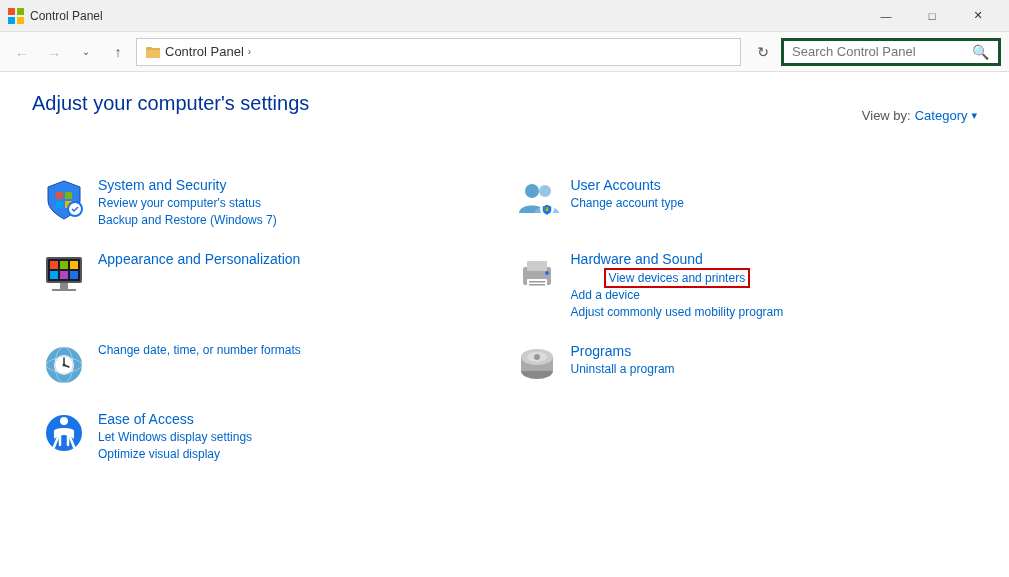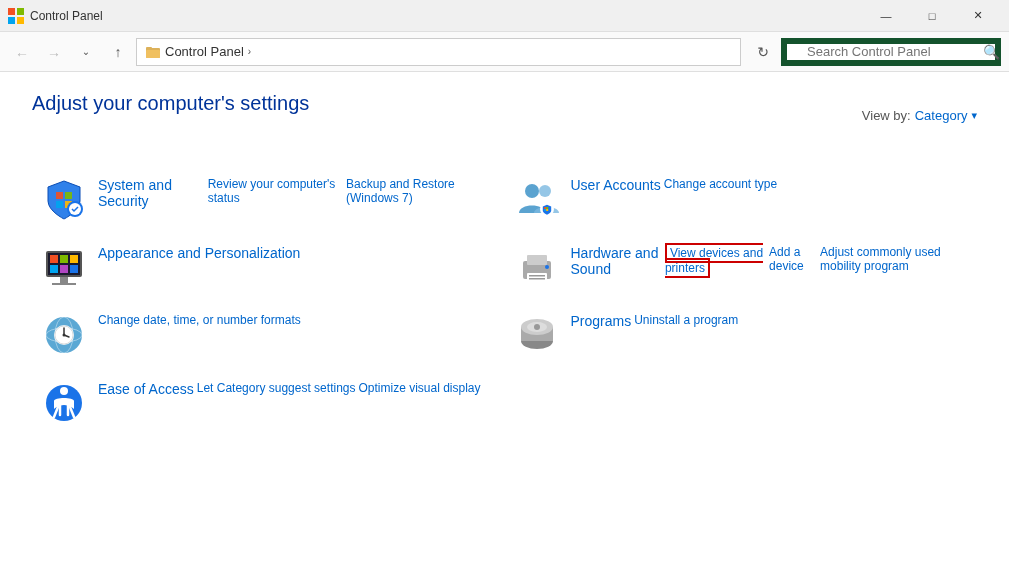--- a/index.html
+++ b/index.html
@@ -91,24 +91,24 @@
     .address-path-arrow {
       color: #555;
       font-size: 10px;
     }
     .address-refresh {
       margin-left: 4px;
     }
     .search-box {
       width: 220px;
       height: 28px;
-      border: 6px solid #14532d;
-      display: flex;
-      align-items: center;
-      padding: 0 20px;
+      border: 3px solid #14532d;
+      display: flex;
+      align-items: center;
+      padding: 0 8px;
       background: #fff;
     }
     .search-input {
       border: none;
       outline: none;
       flex: 1;
       font-size: 13px;
       color: #aaa;
       background: transparent;
     }
@@ -158,21 +158,21 @@
       width: 44px;
       height: 44px;
       flex-shrink: 0;
       display: flex;
       align-items: center;
       justify-content: center;
     }
 
     .category-text {
       display: flex;
-      flex-direction: row;
+      flex-direction: column;
       gap: 3px;
     }
 
     .category-title {
       font-size: 14px;
       color: #0066cc;
       cursor: pointer;
       text-decoration: none;
     }
 
@@ -325,21 +325,21 @@
             <rect x="8" y="16" width="28" height="18" rx="2" fill="#aaa"></rect>
             <rect x="12" y="10" width="20" height="10" rx="1" fill="#ccc"></rect>
             <rect x="12" y="28" width="20" height="10" rx="1" fill="#fff"></rect>
             <rect x="14" y="30" width="16" height="1.5" fill="#999"></rect>
             <rect x="14" y="33" width="16" height="1.5" fill="#999"></rect>
             <circle cx="32" cy="22" r="2" fill="#1a73e8"></circle>
           </svg>
         </div>
         <div class="category-text">
           <a class="category-title">Hardware and Sound</a>
-          <span style="display:inline;">
+          <span style="display:inline;text-align:center;">
             <a class="category-link highlighted" style="border:2px solid #cc0000; padding:1px 3px; display:inline; font-size:12px; color:#0066cc; cursor:pointer;">View devices and printers</a>
           </span>
           <a class="category-link">Add a device</a>
           <a class="category-link">Adjust commonly used mobility program</a>
         </div>
       </div>
 
       <div class="category-item">
         <div class="category-icon">
           <svg width="44" height="44" viewBox="0 0 44 44">
@@ -386,20 +386,20 @@
             <path d="M12 20 C12 16 32 16 32 20 L32 28 C32 28 28 24 22 24 C16 24 12 28 12 28 Z" fill="white"></path>
             <line x1="16" y1="26" x2="12" y2="36" stroke="white" stroke-width="2.5" stroke-linecap="round"></line>
             <line x1="28" y1="26" x2="32" y2="36" stroke="white" stroke-width="2.5" stroke-linecap="round"></line>
 
             <path d="M18 22 L18 34" stroke="white" stroke-width="2.5" stroke-linecap="round"></path>
             <path d="M26 22 L26 34" stroke="white" stroke-width="2.5" stroke-linecap="round"></path>
           </svg>
         </div>
         <div class="category-text">
           <a class="category-title">Ease of Access</a>
-          <a class="category-link">Let Category suggest settings</a>
+          <a class="category-link">Let Windows display settings</a>
           <a class="category-link">Optimize visual display</a>
         </div>
       </div>
 
     </div>
   </div>
 </div>
 
 </body></html>

